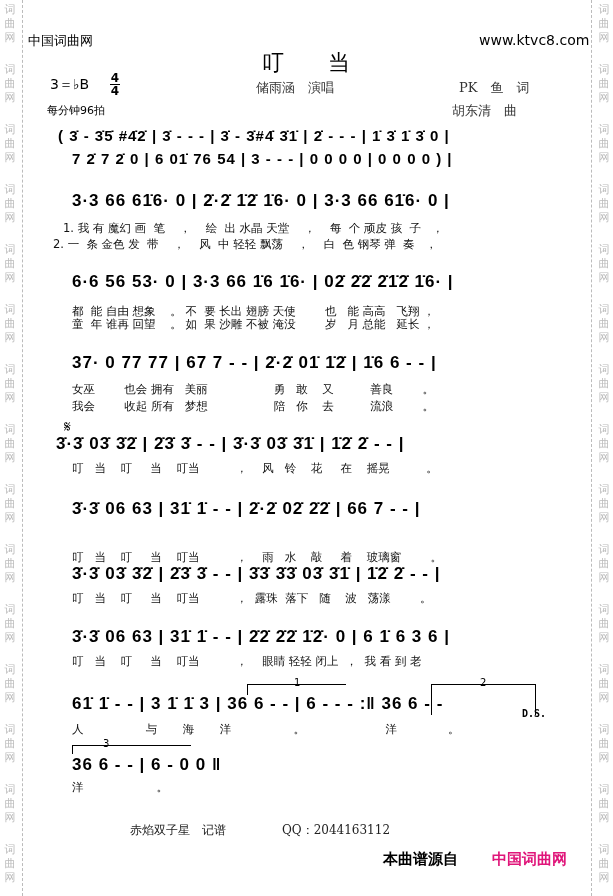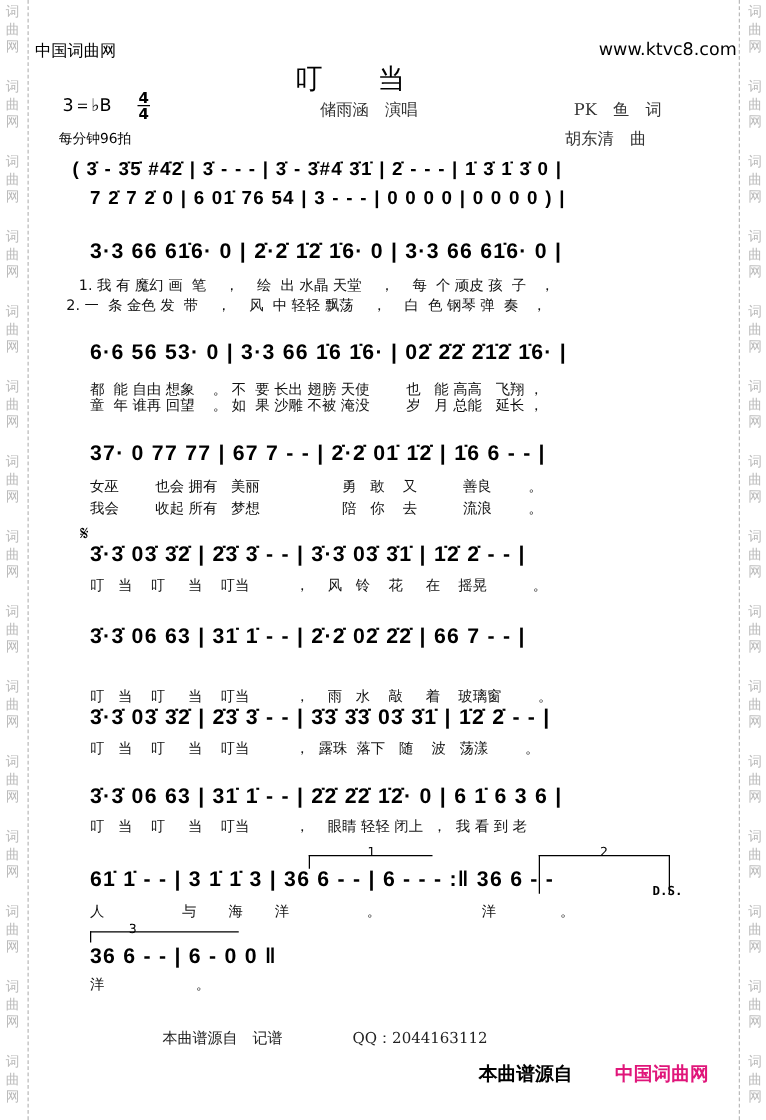--- a/index.html
+++ b/index.html
@@ -116,21 +116,21 @@
     <div class="wm" style="left: 2px; top: 780px;">词</div>
     <div class="wm" style="left: 2px; top: 794px;">曲</div>
     <div class="wm" style="left: 2px; top: 808px;">网</div>
     <div class="wm" style="left: 2px; top: 840px;">词</div>
     <div class="wm" style="left: 2px; top: 854px;">曲</div>
     <div class="wm" style="left: 2px; top: 868px;">网</div>
   </div>
 
 <div class="abs hdr" style="left:28px;top:32px">中国词曲网</div>
 <div class="abs hdr" style="left:479px;top:32px;font-size:14px">www.ktvc8.com</div>
-<div class="abs title" style="left:236px;top:48px">叮　　当</div>
+<div class="abs title" style="left:262px;top:48px">叮　　当</div>
 
 <div class="abs" style="left:50px;top:76px;font-size:14px">3＝♭B</div>
 <div class="abs" style="left:110px;top:72px;font-size:12px;font-weight:bold;text-align:center;line-height:12px">
   <div>4</div>
   <div style="border-top:1.5px solid #000;width:10px;margin:0 auto"></div>
   <div>4</div>
 </div>
 <div class="abs meta" style="left:256px;top:79px">储雨涵　演唱</div>
 <div class="abs meta" style="left:459px;top:79px">PK　鱼　词</div>
 <div class="abs small" style="left:47px;top:103px">每分钟96拍</div>
@@ -145,21 +145,21 @@
 
 <div class="notes" style="left:72px;top:272px">6·6 56 53· 0 | 3·3 66 1̇6 1̇6· | 02̇ 2̇2̇ 2̇1̇2̇ 1̇6· |</div>
 <div class="lyr" style="left:72px;top:304px">都  能 自由 想象    。 不  要 长出 翅膀 天使        也   能 高高   飞翔 ，</div>
 <div class="lyr" style="left:72px;top:317px">童  年 谁再 回望    。 如  果 沙雕 不被 淹没        岁   月 总能   延长 ，</div>
 
 <div class="notes" style="left:72px;top:353px">37· 0 77 77 | 67 7 - - | 2̇·2̇ 01̇ 1̇2̇ | 1̇6 6 - - |</div>
 <div class="lyr" style="left:72px;top:382px">女巫        也会 拥有   美丽                  勇   敢    又          善良        。</div>
 <div class="lyr" style="left:72px;top:399px">我会        收起 所有   梦想                  陪   你    去          流浪        。</div>
 
 <div class="abs" style="left:64px;top:417px;font-size:16px">𝄋</div>
-<div class="notes" style="left:72px;top:434px">3̇·3̇ 03̇ 3̇2̇ | 2̇3̇ 3̇ - - | 3̇·3̇ 03̇ 3̇1̇ | 1̇2̇ 2̇ - - |</div>
+<div class="notes" style="left:56px;top:434px">3̇·3̇ 03̇ 3̇2̇ | 2̇3̇ 3̇ - - | 3̇·3̇ 03̇ 3̇1̇ | 1̇2̇ 2̇ - - |</div>
 <div class="lyr" style="left:72px;top:461px">叮   当    叮     当    叮当          ，    风   铃    花     在    摇晃          。</div>
 
 <div class="notes" style="left:72px;top:499px">3̇·3̇ 06 63 | 31̇ 1̇ - - | 2̇·2̇ 02̇ 2̇2̇ | 66 7 - - |</div>
 <div class="lyr" style="left:72px;top:550px">叮   当    叮     当    叮当          ，    雨   水    敲     着    玻璃窗        。</div>
 
 <div class="notes" style="left:72px;top:564px">3̇·3̇ 03̇ 3̇2̇ | 2̇3̇ 3̇ - - | 3̇3̇ 3̇3̇ 03̇ 3̇1̇ | 1̇2̇ 2̇ - - |</div>
 <div class="lyr" style="left:72px;top:591px">叮   当    叮     当    叮当          ，  露珠  落下   随    波   荡漾        。</div>
 
 <div class="notes" style="left:72px;top:627px">3̇·3̇ 06 63 | 31̇ 1̇ - - | 2̇2̇ 2̇2̇ 1̇2̇· 0 | 6 1̇ 6 3 6 |</div>
 <div class="lyr" style="left:72px;top:654px">叮   当    叮     当    叮当          ，    眼睛 轻轻 闭上  ，  我 看 到 老</div>
@@ -170,16 +170,16 @@
 <div class="abs" style="left:480px;top:677px;font-size:10px">2</div>
 <div class="notes" style="left:72px;top:694px">61̇ 1̇ - - | 3 1̇ 1̇ 3 | 36 6 - - | 6 - - - :‖ 36 6 - -</div>
 <div class="abs" style="left:522px;top:708px;font-size:10px;font-weight:bold;font-family:'DejaVu Sans Mono',monospace">D.S.</div>
 <div class="lyr" style="left:72px;top:722px">人                 与       海       洋                 。                      洋              。</div>
 
 <div class="abs" style="left:72px;top:745px;width:118px;height:8px;border-top:1px solid #000;border-left:1px solid #000"></div>
 <div class="abs" style="left:103px;top:738px;font-size:10px">3</div>
 <div class="notes" style="left:72px;top:755px">36 6 - - | 6 - 0 0 ‖</div>
 <div class="lyr" style="left:72px;top:780px">洋                    。</div>
 
-<div class="abs credit" style="left:130px;top:822px">本曲谱源自　记谱</div>
+<div class="abs credit" style="left:130px;top:822px">赤焰双子星　记谱</div>
 <div class="abs credit" style="left:282px;top:822px">QQ：2044163112</div>
 <div class="abs footer-src" style="left:383px;top:850px">本曲谱源自</div>
 <div class="abs brand" style="left:492px;top:850px">中国词曲网</div>
 
 </body></html>

